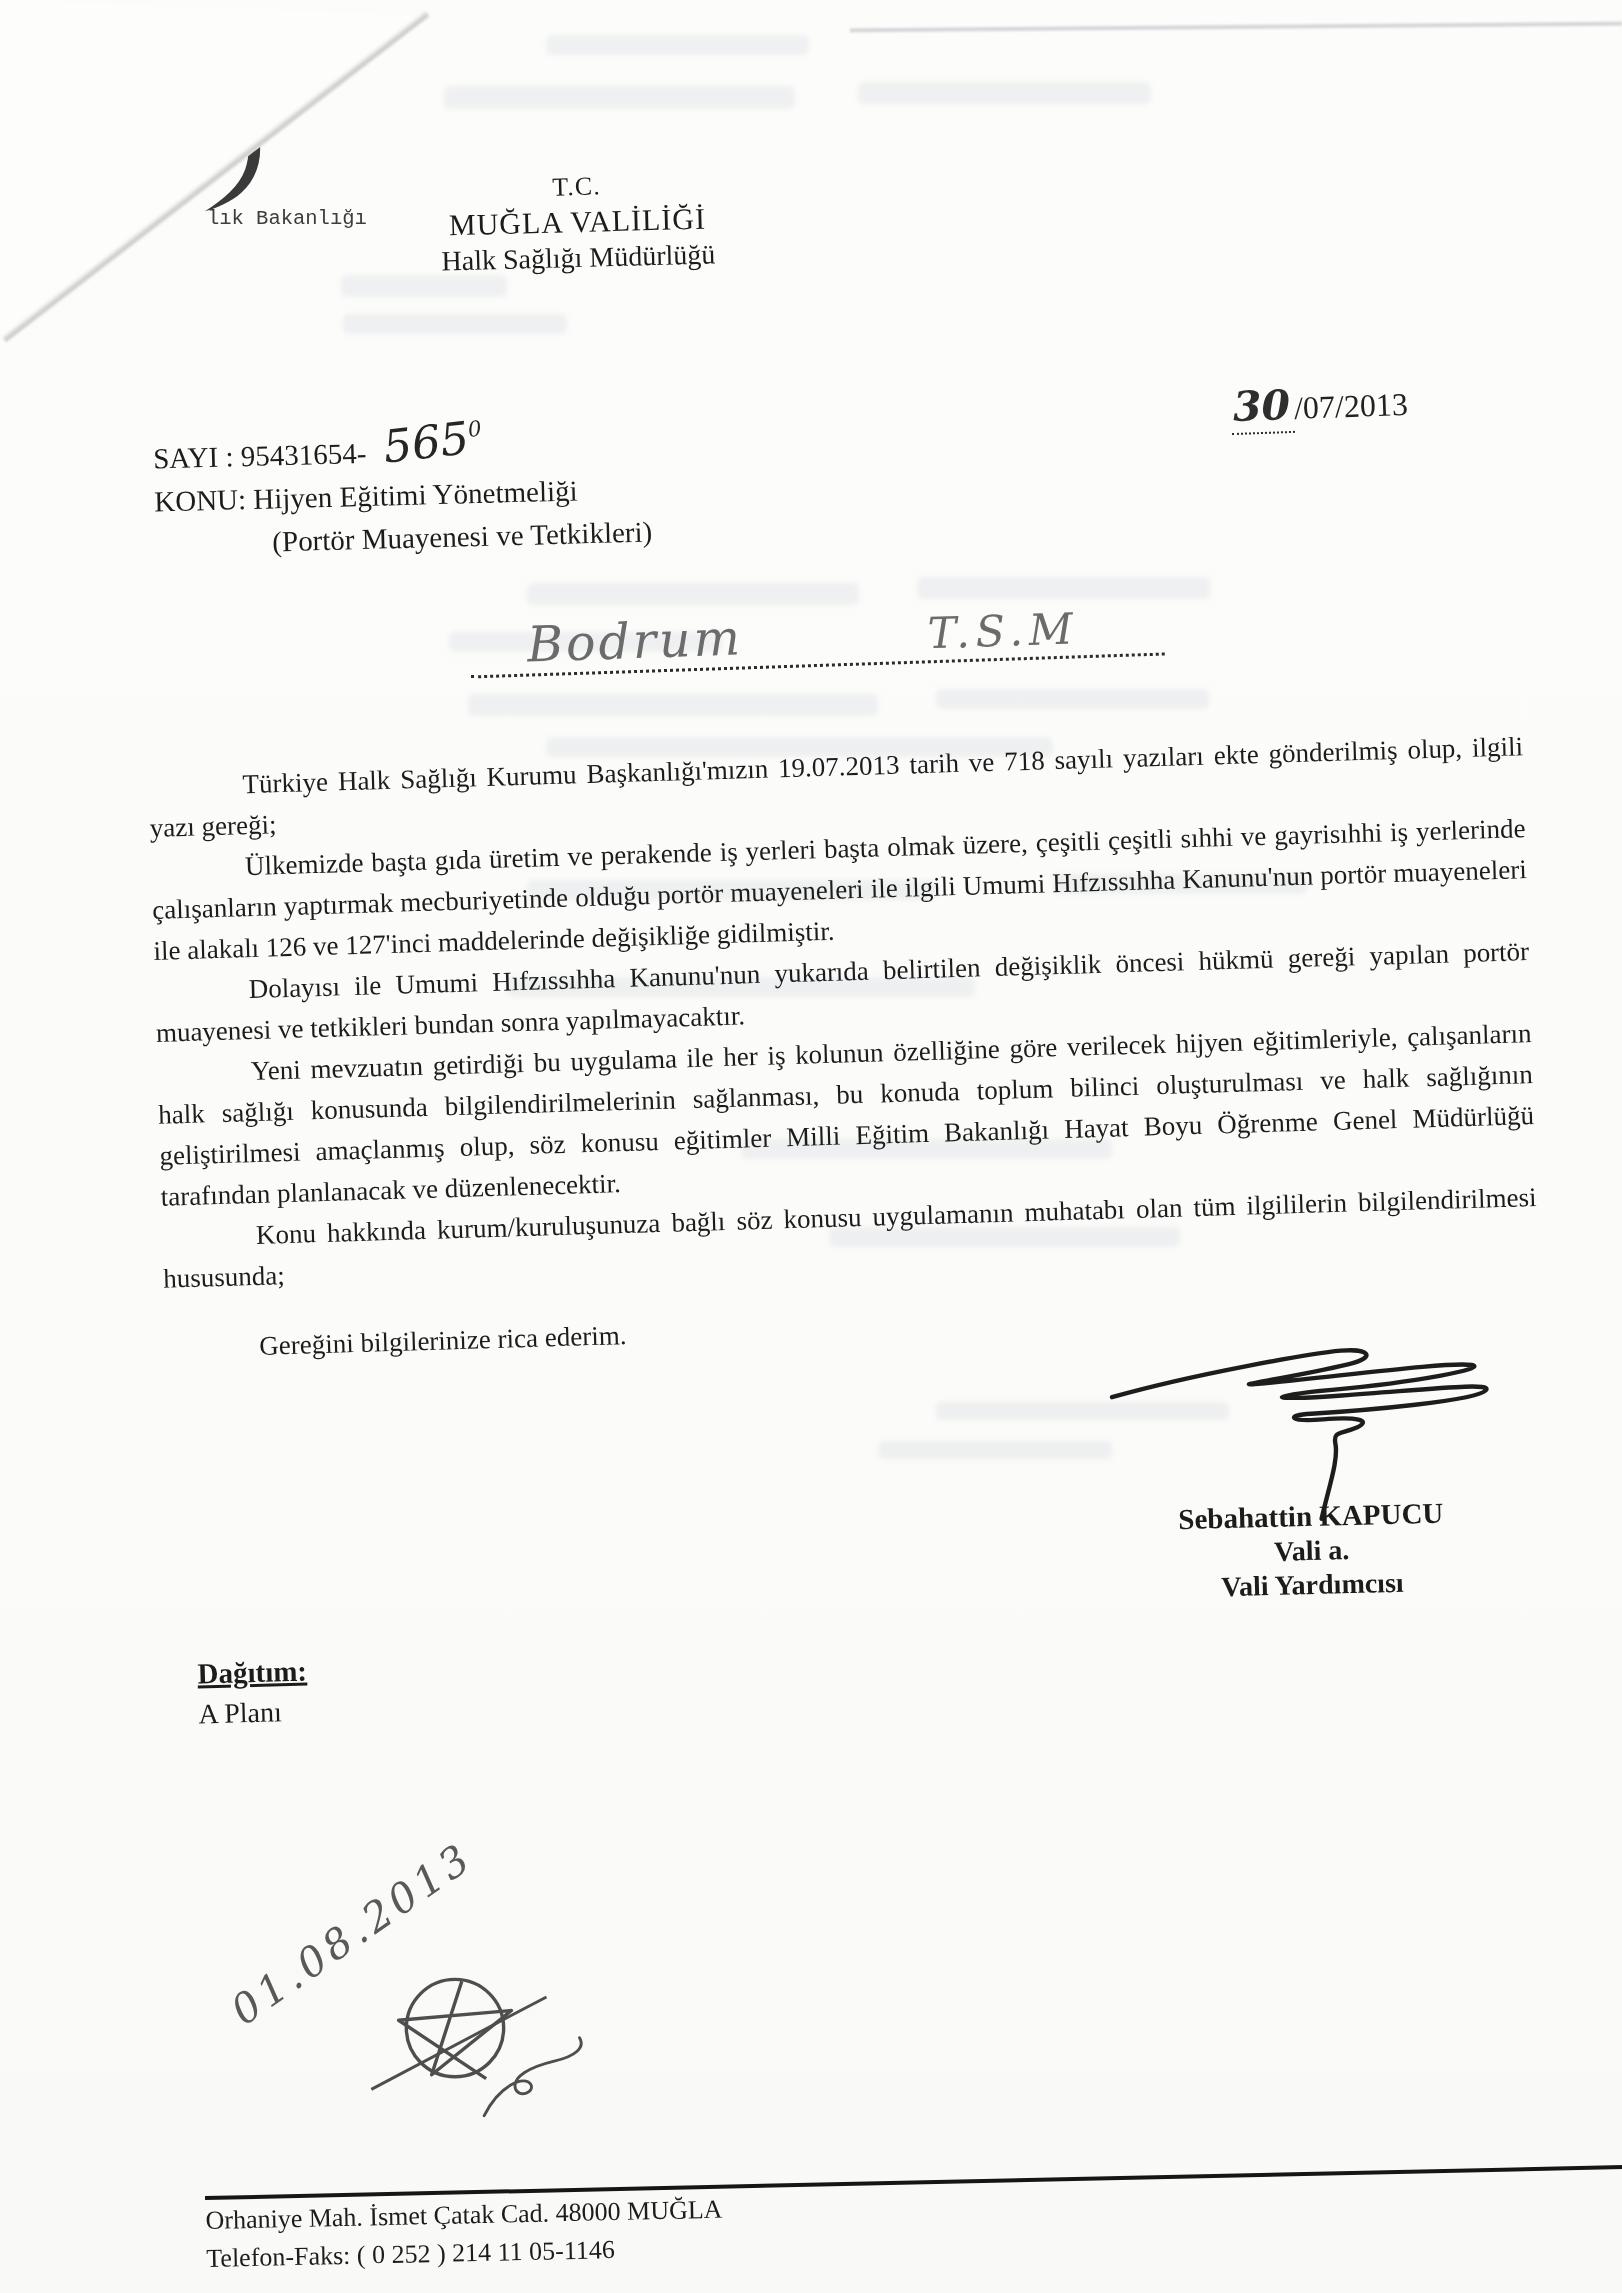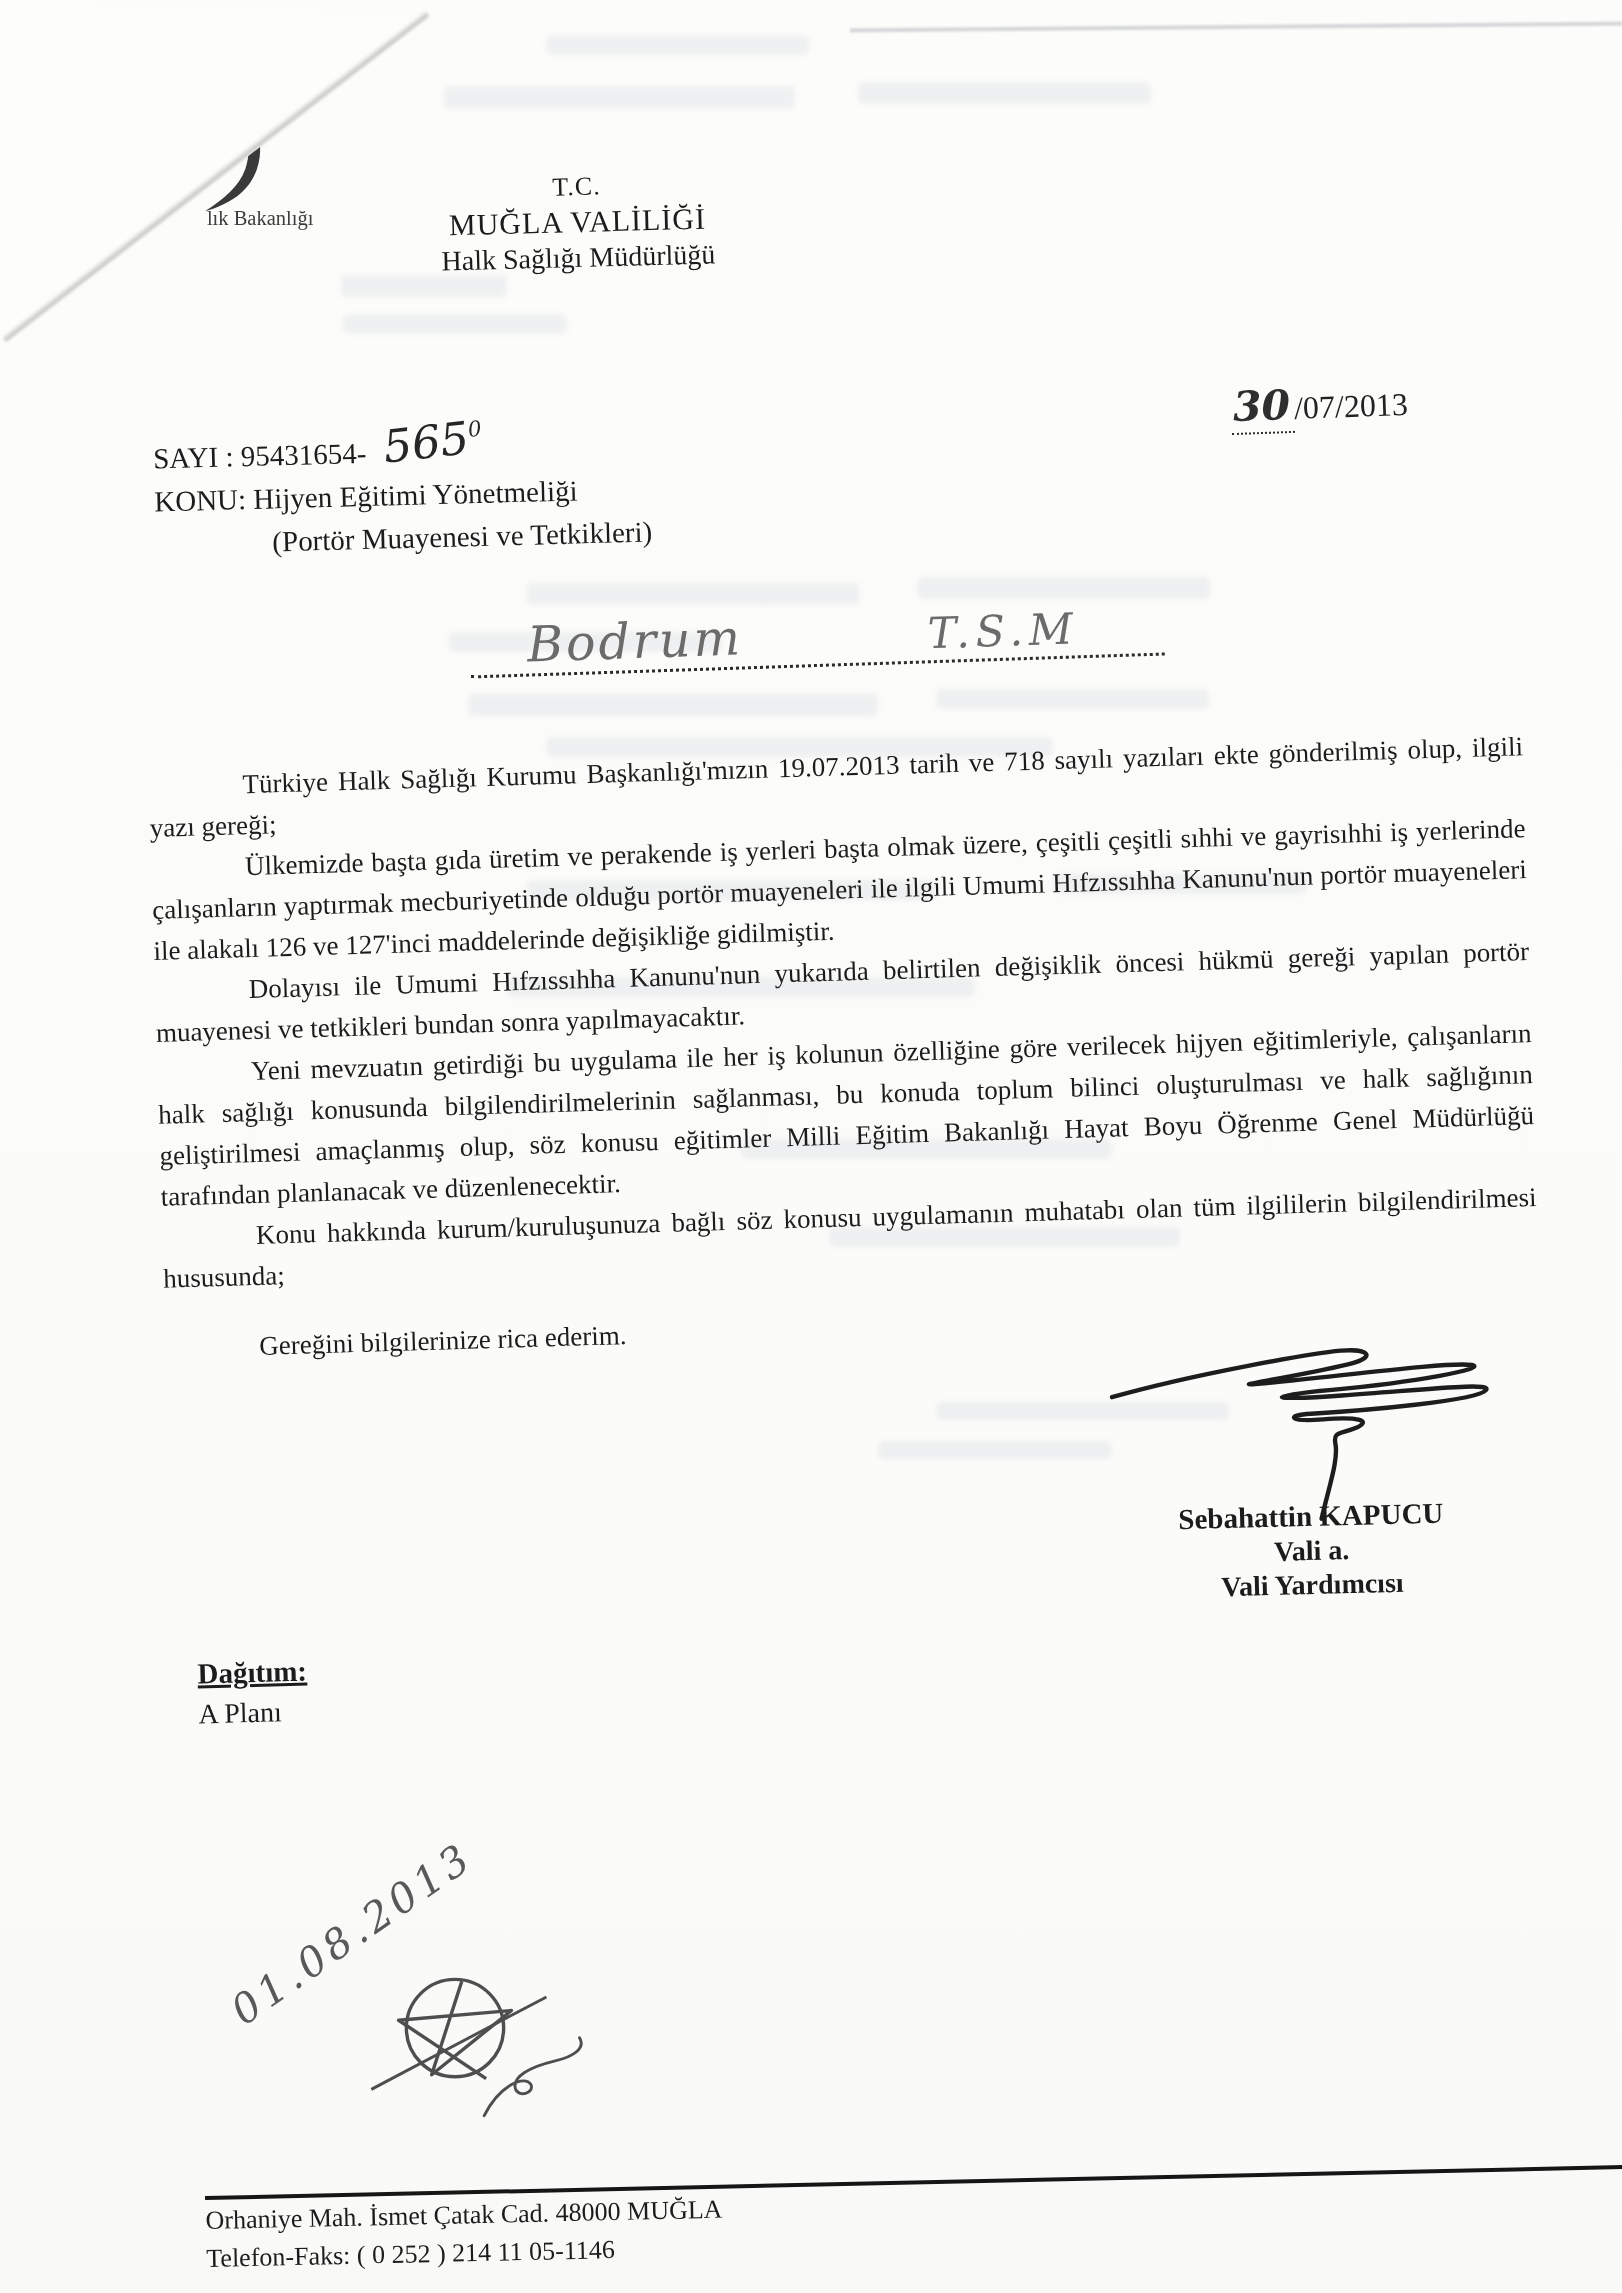--- a/index.html
+++ b/index.html
@@ -17,21 +17,21 @@
   .fold-overlay{position:absolute;left:0;top:0;width:449px;height:353px;z-index:6;
     background:linear-gradient(142deg,#fdfdfb 55%,#f6f5f2 78%,#e3e1dc 94%,#cbc9c4 100%);
     clip-path:polygon(0 0,429px 15.6px,7.8px 343px,0 343px);}
   .fold-edge{position:absolute;left:429px;top:15.6px;width:534px;height:6.8px;z-index:7;
     background:linear-gradient(180deg,rgba(110,110,105,0.5),rgba(200,200,195,0));
     transform:rotate(142.4deg);transform-origin:0 0;filter:blur(1.5px);}
   .top-sheet-line{position:absolute;left:850px;top:25px;width:772px;height:3.9px;z-index:5;
     background:rgba(150,156,164,0.4);filter:blur(1px);transform:rotate(-0.5deg);}
 
   .logo-wrap{position:absolute;left:201px;top:121px;z-index:4;}
-  .logo-text{position:absolute;left:5.9px;top:86px;font-family:Liberation Serif, serif;
+  .logo-text{position:absolute;left:5.9px;top:86px;font-family:Liberation Mono, monospace;
     font-size:20.5px;color:#3d3d3d;white-space:nowrap;}
 
   
   .header{position:absolute;left:314px;top:172px;width:527px;text-align:center;z-index:8;
     transform:rotate(-1.5deg);}
   .header .tc{font-size:26px;letter-spacing:1px;}
   .header .office{font-size:30px;letter-spacing:1px;margin-top:2.9px;}
   .header .dept{font-size:28px;margin-top:2.9px;}
 
   

